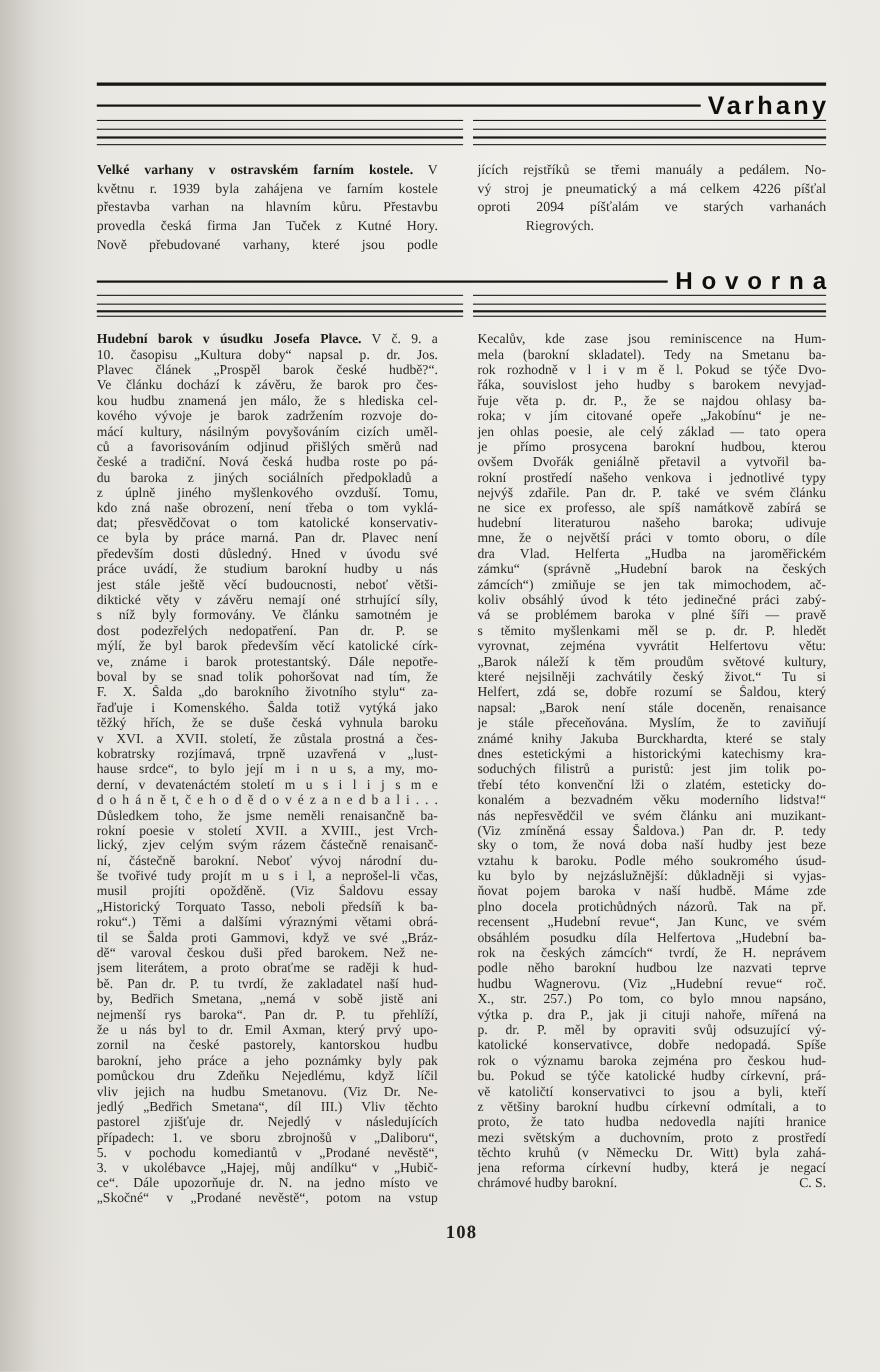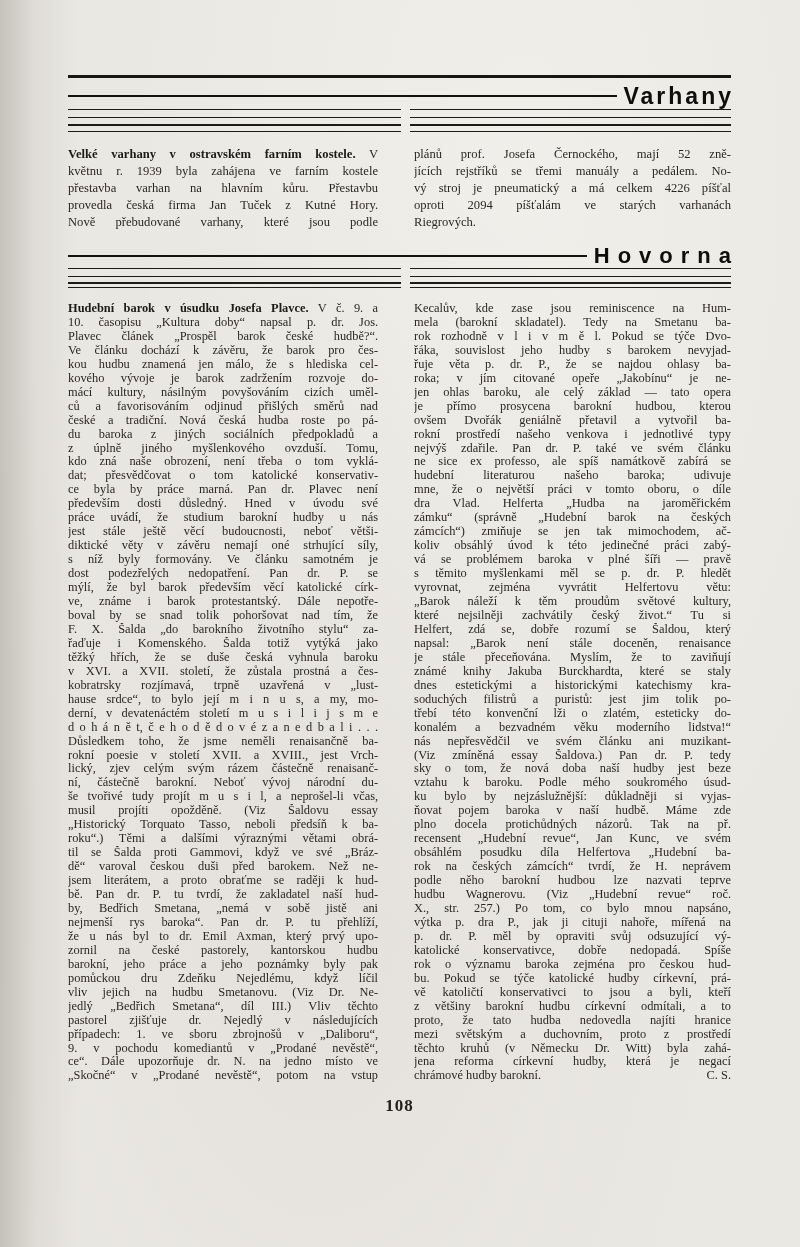--- a/index.html
+++ b/index.html
@@ -12,21 +12,21 @@
       radial-gradient(ellipse at 40% 70%, rgba(120,112,98,0.06), rgba(120,112,98,0) 60%);
     font-family: "Liberation Serif", "DejaVu Serif", serif;
     color: var(--ink, #2b2823);
   }
   
   .edge-shadow {
     position: absolute; left: 0; top: 0; width: 78px; height: 100%;
     background: linear-gradient(90deg, rgba(90,85,75,0.26), rgba(90,85,75,0.08) 45%, rgba(90,85,75,0) 100%);
     pointer-events: none;
   }
-  .content { position: absolute; left: 68px; top: 0; width: 663px; }
+  .content { position: absolute; left: 88px; top: 0; width: 663px; }
 
   
   .rule-thick { height: 3px; background: #181713; }
   .title-row { display: flex; align-items: center; }
   .title-row .lead-rule { flex: 1; height: 2px; background: #14130f; margin-right: 7px; }
   h1 {
     margin: 0; font-family: "Liberation Sans", "DejaVu Sans", sans-serif;
     font-weight: 700; color: #0f0e0c; line-height: 22px; white-space: nowrap;
   }
   .sec-varhany h1 { font-size: 23px; letter-spacing: 3px; margin-right: -3px; }
@@ -60,21 +60,21 @@
   
   .tl {
     text-align: justify;
     text-align-last: justify;
     -moz-text-align-last: justify;
     overflow: hidden;
   }
   .sec-varhany .tl { font-size: 12.6px; line-height: 17px; height: 17px; }
   .sec-hovorna .tl { font-size: 12.4px; line-height: 13.96px; height: 13.96px; }
   .tl b { font-weight: 700; color: #1d1b17; }
-  .tl.nj { text-align: center; text-align-last: left; -moz-text-align-last: left; }
+  .tl.nj { text-align: center; text-align-last: left; margin-left: 44px; -moz-text-align-last: left; }
   .tl.sigline {
     display: flex; justify-content: space-between;
     text-align: left; text-align-last: left; -moz-text-align-last: left;
   }
   .tl.sigline .sig { font-weight: 400; font-family: Liberation Serif, serif; }
 
   .pagenum {
     margin-top: 13px; text-align: center;
     font-size: 17px; font-weight: 700; letter-spacing: 1px; color: #23211d;
   }
@@ -110,21 +110,20 @@
       </div>
     <div class="cols">
       <div class="col-l">
           <div class="tl"><b>Velké varhany v ostravském farním kostele.</b> V</div>
           <div class="tl">květnu r. 1939 byla zahájena ve farním kostele</div>
           <div class="tl">přestavba varhan na hlavním kůru. Přestavbu</div>
           <div class="tl">provedla česká firma Jan Tuček z Kutné Hory.</div>
           <div class="tl">Nově přebudované varhany, které jsou podle</div>
         </div>
       <div class="col-r">
-          <div class="tl">plánů prof. Josefa Černockého, mají 52 zně-</div>
           <div class="tl">jících rejstříků se třemi manuály a pedálem. No-</div>
           <div class="tl">vý stroj je pneumatický a má celkem 4226 píšťal</div>
           <div class="tl">oproti 2094 píšťalám ve starých varhanách</div>
           <div class="tl nj">Riegrových.</div>
         </div>
     </div>
   </section>
 
   <section class="sec-hovorna">
     <div class="title-row">
@@ -195,32 +194,33 @@
           <div class="tl">by, Bedřich Smetana, „nemá v sobě jistě ani</div>
           <div class="tl">nejmenší rys baroka“. Pan dr. P. tu přehlíží,</div>
           <div class="tl">že u nás byl to dr. Emil Axman, který prvý upo-</div>
           <div class="tl">zornil na české pastorely, kantorskou hudbu</div>
           <div class="tl">barokní, jeho práce a jeho poznámky byly pak</div>
           <div class="tl">pomůckou dru Zdeňku Nejedlému, když líčil</div>
           <div class="tl">vliv jejich na hudbu Smetanovu. (Viz Dr. Ne-</div>
           <div class="tl">jedlý „Bedřich Smetana“, díl III.) Vliv těchto</div>
           <div class="tl">pastorel zjišťuje dr. Nejedlý v následujících</div>
           <div class="tl">případech: 1. ve sboru zbrojnošů v „Daliboru“,</div>
-          <div class="tl">9. v pochodu komediantů v „Prodané nevěstě“,</div>
+          <div class="tl">5. v pochodu komediantů v „Prodané nevěstě“,</div>
+          <div class="tl">3. v ukolébavce „Hajej, můj andílku“ v „Hubič-</div>
           <div class="tl">ce“. Dále upozorňuje dr. N. na jedno místo ve</div>
           <div class="tl">„Skočné“ v „Prodané nevěstě“, potom na vstup</div>
         </div>
       <div class="col-r">
           <div class="tl">Kecalův, kde zase jsou reminiscence na Hum-</div>
           <div class="tl">mela (barokní skladatel). Tedy na Smetanu ba-</div>
           <div class="tl">rok rozhodně v l i v  m ě l. Pokud se týče Dvo-</div>
           <div class="tl">řáka, souvislost jeho hudby s barokem nevyjad-</div>
           <div class="tl">řuje věta p. dr. P., že se najdou ohlasy ba-</div>
           <div class="tl">roka; v jím citované opeře „Jakobínu“ je ne-</div>
-          <div class="tl">jen ohlas baroku, ale celý základ — tato opera</div>
+          <div class="tl">jen ohlas poesie, ale celý základ — tato opera</div>
           <div class="tl">je přímo prosycena barokní hudbou, kterou</div>
           <div class="tl">ovšem Dvořák geniálně přetavil a vytvořil ba-</div>
           <div class="tl">rokní prostředí našeho venkova i jednotlivé typy</div>
           <div class="tl">nejvýš zdařile. Pan dr. P. také ve svém článku</div>
           <div class="tl">ne sice ex professo, ale spíš namátkově zabírá se</div>
           <div class="tl">hudební literaturou našeho baroka; udivuje</div>
           <div class="tl">mne, že o největší práci v tomto oboru, o díle</div>
           <div class="tl">dra Vlad. Helferta „Hudba na jaroměřickém</div>
           <div class="tl">zámku“ (správně „Hudební barok na českých</div>
           <div class="tl">zámcích“) zmiňuje se jen tak mimochodem, ač-</div>

